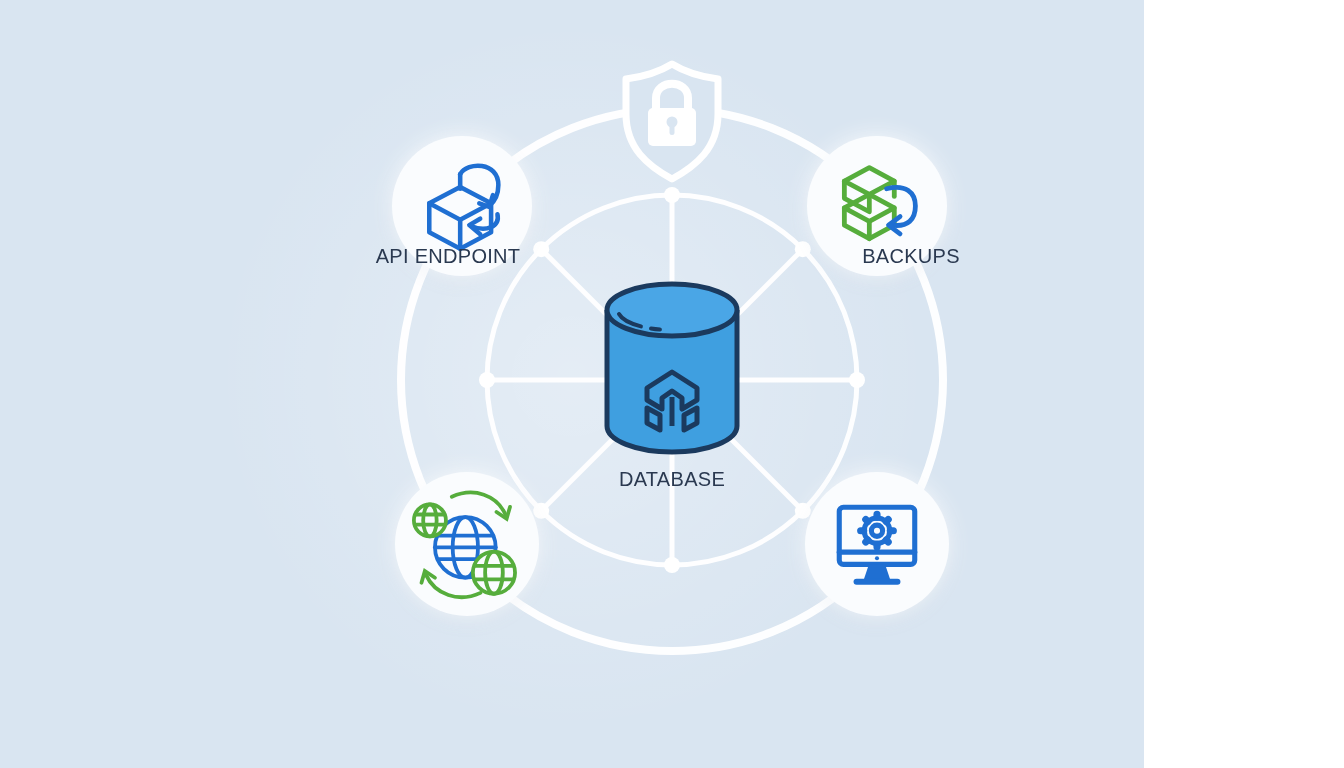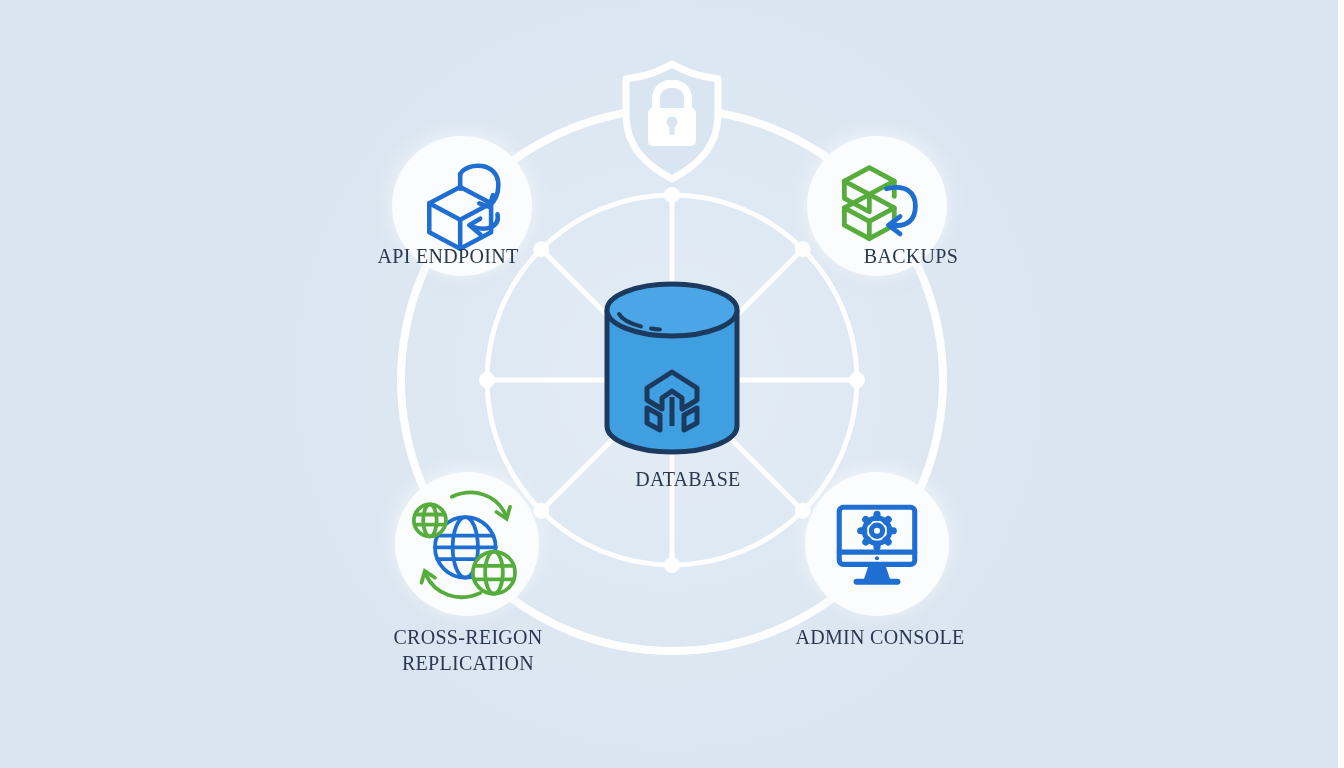--- a/index.html
+++ b/index.html
@@ -8,25 +8,25 @@
     --circle-fill:#fafcfe;
     --icon-blue:#1f6fd2;
     --icon-green:#56ad3c;
     --db-fill:#3f9fe0;
     --db-top-fill:#4aa6e6;
     --navy:#1b3a5e;
     --label:#2a3950;
   }
   html,body{margin:0;padding:0;}
   .stage{
-    position:relative;width:1338px;height:768px;overflow:hidden;
+    position:relative;width:1144px;height:768px;overflow:hidden;
     background:
       radial-gradient(circle at 50% 49%, rgba(255,255,255,.30) 0%, rgba(255,255,255,.12) 30%, rgba(255,255,255,0) 52%),
       var(--bg);
-    font-family:Liberation Serif, serif;
+    font-family:Liberation Sans, sans-serif;
   }
   .wheel{position:absolute;left:0;top:0;z-index:1;}
   .sat{
     position:absolute;z-index:2;border-radius:50%;
     background:var(--circle-fill);
     box-shadow:0 0 22px rgba(255,255,255,.85), 0 6px 18px rgba(110,140,180,.10);
     display:flex;align-items:center;justify-content:center;
   }
   .shield-wrap{position:absolute;z-index:2;}
   .db-wrap{position:absolute;z-index:3;}
@@ -174,20 +174,15 @@
         <path d="M50,122 V110 L75,94 L100,110 V122 L85,131 V120 L75,113 L65,120 V131 Z"></path>
         <path d="M75,119 V148"></path>
         <path d="M50,130 L63,137 V152 L50,145 Z"></path>
         <path d="M100,130 L87,137 V152 L100,145 Z"></path>
       </g>
     </svg>
   </div>
 
   <div class="label" style="left:448px;top:243px;">API ENDPOINT</div>
   <div class="label" style="left:879px;top:243px;margin-left:32px;">BACKUPS</div>
-  <div class="label" style="left:672px;top:466px;margin-left:16px;">DATABASE</div>
-  <div class="label" style="left:468px;top:624px;">
-    <div>CROSS-REIGON</div>
-    <div>REPLICATION</div>
-  </div>
-  <div class="label" style="left:880px;top:624px;">ADMIN CONSOLE</div>
+  <div class="label" style="left:672px;top:466px;">DATABASE</div>
 
 </div>
 
 </body></html>

